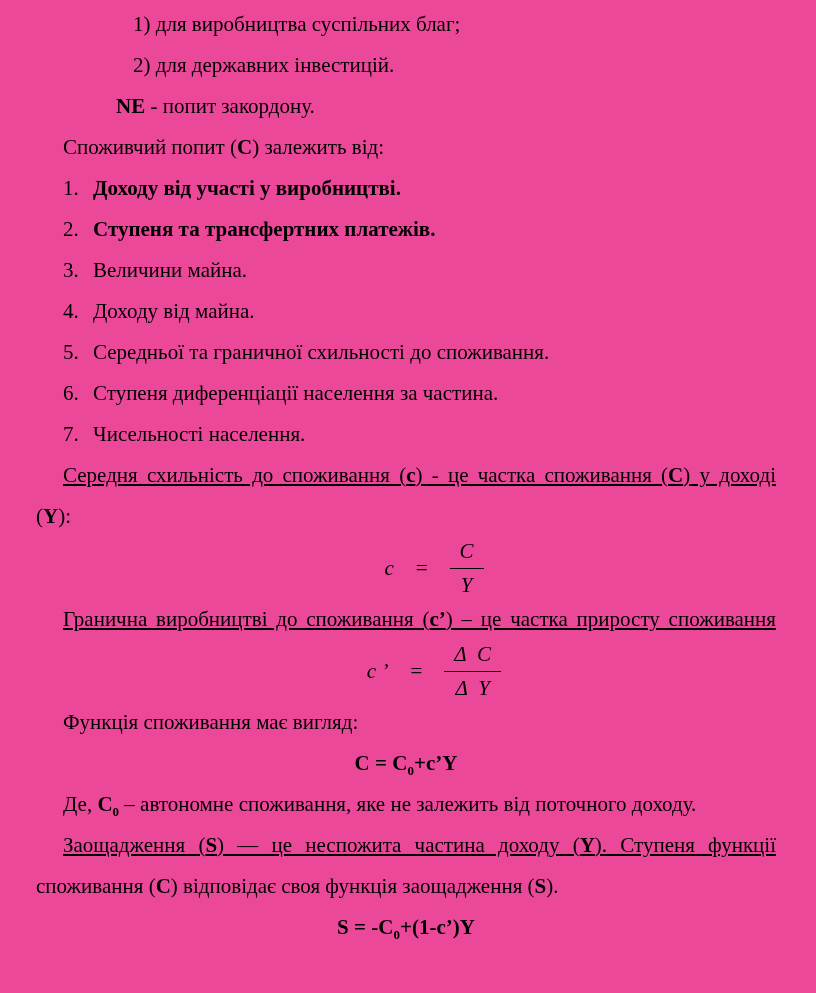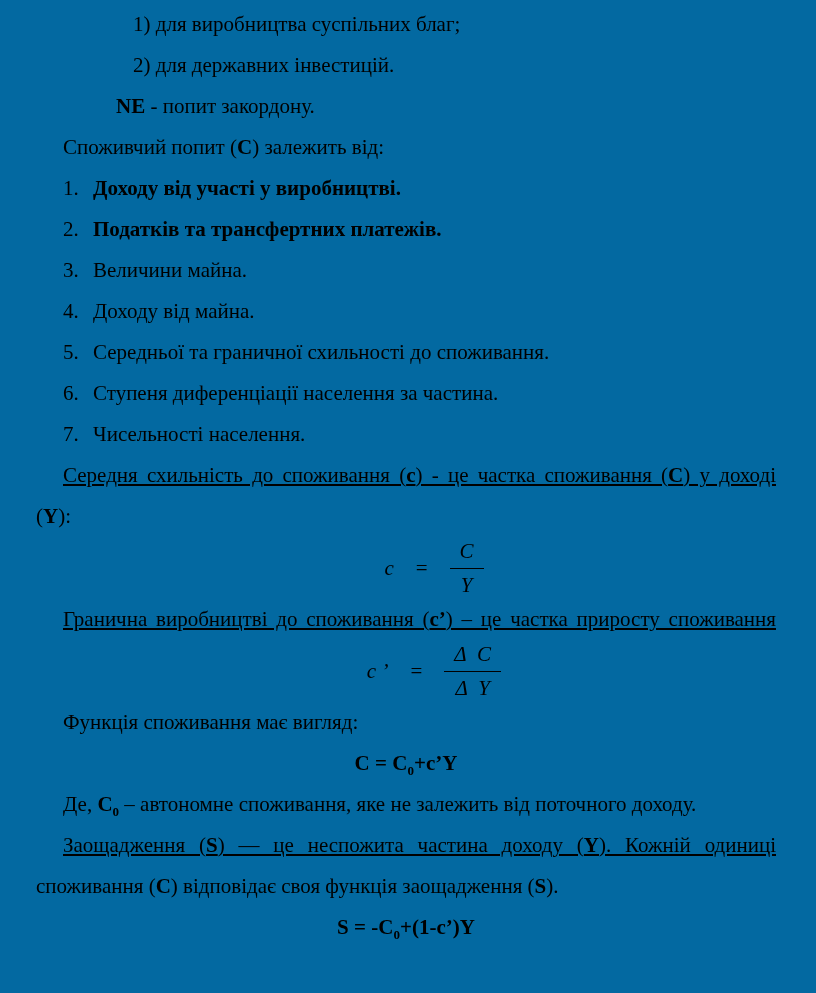--- a/index.html
+++ b/index.html
@@ -3,21 +3,21 @@
 <meta charset="utf-8">
 <style>
   * { margin: 0; padding: 0; box-sizing: border-box; }
   html, body { background: #ffffff; }
   body {
     width: 816px; height: 993px;
     font-family: "Liberation Serif", "DejaVu Serif", serif;
     color: #000000;
     overflow: hidden;
   }
-  .page { width: 100%; height: 100%; padding: 4px 40px 0 36px; background: #0369a1; }
+  .page { width: 100%; height: 100%; padding: 4px 40px 0 36px; background: #ec4899; }
   .para { font-size: 21px; line-height: 41px; text-align: justify; }
   .para.center { text-align: center; }
   .ind-b { margin-left: 80px; text-align: left; }
   .ind-c { margin-left: 97px; text-align: left; }
   .indent { text-indent: 27px; }
   .li { margin-left: 27px; text-align: left; }
   .li-num { display: inline-block; width: 30px; }
   .line { text-align: left; }
   .line.fl { text-indent: 27px; }
   .line.jl { text-align: justify; text-align-last: justify; text-decoration: underline; }
@@ -33,21 +33,21 @@
 </head>
 <body>
 
 <div class="page">
   <div>
       <div class="para ind-c"><span>1) для виробництва суспільних благ;</span></div>
       <div class="para ind-c"><span>2) для державних інвестицій.</span></div>
       <div class="para ind-b"><span class="b">NE</span><span> - попит закордону.</span></div>
       <div class="para indent"><span>Споживчий попит (</span><span class="b">С</span><span>) залежить від:</span></div>
       <div class="para li"><span class="li-num">1.</span><span class="b">Доходу від участі у виробництві.</span></div>
-      <div class="para li"><span class="li-num">2.</span><span class="b">Податків та трансфертних платежів.</span></div>
+      <div class="para li"><span class="li-num">2.</span><span class="b">Ступеня та трансфертних платежів.</span></div>
       <div class="para li"><span class="li-num">3.</span><span>Величини майна.</span></div>
       <div class="para li"><span class="li-num">4.</span><span>Доходу від майна.</span></div>
       <div class="para li"><span class="li-num">5.</span><span>Середньої та граничної схильності до споживання.</span></div>
       <div class="para li"><span class="li-num">6.</span><span>Ступеня диференціації населення за частина.</span></div>
       <div class="para li"><span class="li-num">7.</span><span>Чисельності населення.</span></div>
       <div class="para ">
         <div class="line fl jl"><span>Середня схильність до споживання (</span><span class="b">с</span><span>) - це частка споживання (</span><span class="b">С</span><span>) у доході</span></div>
         <div class="line"><span>(</span><span class="b">Y</span><span>):</span></div>
       </div>
       <div class="formula">
@@ -66,18 +66,18 @@
         <span class="f-eq">=</span>
         <span class="frac">
           <span class="num">Δ C</span>
           <span class="den">Δ Y</span>
         </span>
       </div>
       <div class="para indent"><span>Функція споживання має вигляд:</span></div>
       <div class="para center"><span class="b">C = C</span><sub class="b">0</sub><span class="b">+c’Y</span></div>
       <div class="para indent"><span>Де, </span><span class="b">C</span><sub class="b">0</sub><span> – автономне споживання, яке не залежить від поточного доходу.</span></div>
       <div class="para ">
-        <div class="line fl jl"><span>Заощадження (</span><span class="b">S</span><span>) — це неспожита частина доходу (</span><span class="b">Y</span><span>). Кожній одиниці</span></div>
+        <div class="line fl jl"><span>Заощадження (</span><span class="b">S</span><span>) — це неспожита частина доходу (</span><span class="b">Y</span><span>). Ступеня функції</span></div>
         <div class="line"><span>споживання (</span><span class="b">С</span><span>) відповідає своя функція заощадження (</span><span class="b">S</span><span>).</span></div>
       </div>
       <div class="para center"><span class="b">S = -C</span><sub class="b">0</sub><span class="b">+(1-c’)Y</span></div>
     </div>
 </div>
 
 </body></html>

